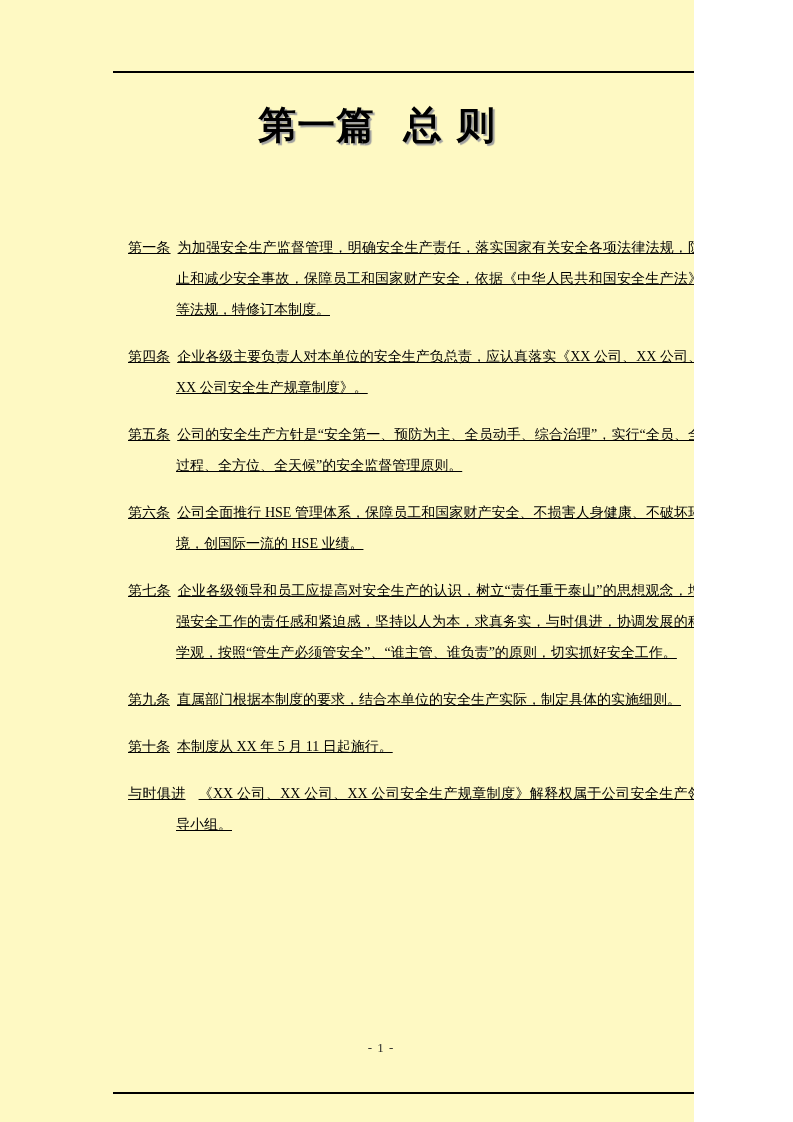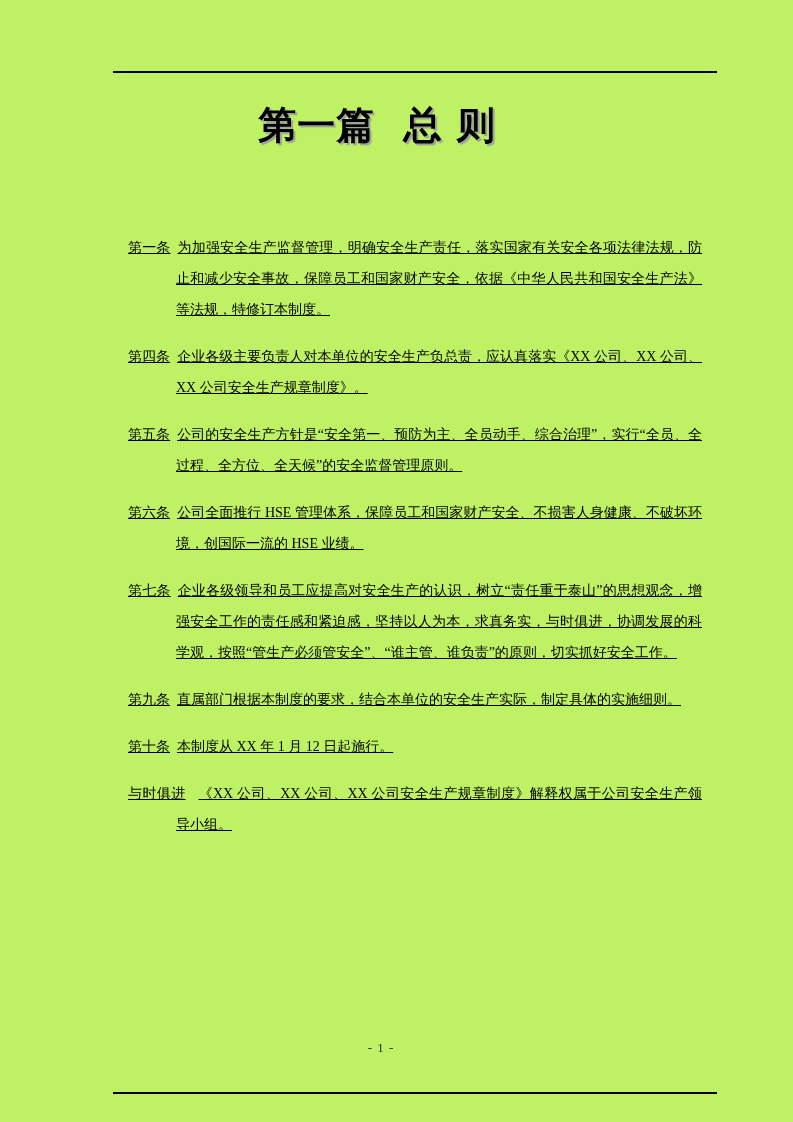--- a/index.html
+++ b/index.html
@@ -2,23 +2,23 @@
 <html><head>
 <meta charset="utf-8">
 <style>
   html, body {
     margin: 0;
     padding: 0;
     background: #ffffff;
   }
   .page {
     position: relative;
-    width: 793px;
+    width: 694px;
     height: 1122px;
-    background: #bef264;
+    background: #fef9c3;
     color: #000000;
     font-family: "Liberation Serif", "DejaVu Serif", serif;
     overflow: hidden;
   }
   .rule {
     position: absolute;
     left: 113px;
     width: 604px;
     height: 0;
     border-top: 2px solid #000000;
@@ -77,20 +77,20 @@
 <div class="page">
   <div class="rule rule-top"></div>
   <h1 class="title">第一篇  总 则</h1>
   <div class="clauses" id="clauses">
       <p class="clause"><span class="num">第一条</span><span class="txt">为加强安全生产监督管理，明确安全生产责任，落实国家有关安全各项法律法规，防止和减少安全事故，保障员工和国家财产安全，依据《中华人民共和国安全生产法》等法规，特修订本制度。</span></p>
       <p class="clause"><span class="num">第四条</span><span class="txt">企业各级主要负责人对本单位的安全生产负总责，应认真落实《XX 公司、XX 公司、XX 公司安全生产规章制度》。</span></p>
       <p class="clause"><span class="num">第五条</span><span class="txt">公司的安全生产方针是“安全第一、预防为主、全员动手、综合治理”，实行“全员、全过程、全方位、全天候”的安全监督管理原则。</span></p>
       <p class="clause"><span class="num">第六条</span><span class="txt">公司全面推行 HSE 管理体系，保障员工和国家财产安全、不损害人身健康、不破坏环境，创国际一流的 HSE 业绩。</span></p>
       <p class="clause"><span class="num">第七条</span><span class="txt">企业各级领导和员工应提高对安全生产的认识，树立“责任重于泰山”的思想观念，增强安全工作的责任感和紧迫感，坚持以人为本，求真务实，与时俱进，协调发展的科学观，按照“管生产必须管安全”、“谁主管、谁负责”的原则，切实抓好安全工作。</span></p>
       <p class="clause"><span class="num">第九条</span><span class="txt">直属部门根据本制度的要求，结合本单位的安全生产实际，制定具体的实施细则。</span></p>
-      <p class="clause"><span class="num">第十条</span><span class="txt">本制度从 XX 年 1 月 12 日起施行。</span></p>
+      <p class="clause"><span class="num">第十条</span><span class="txt">本制度从 XX 年 5 月 11 日起施行。</span></p>
       <p class="clause"><span class="num wide">与时俱进</span><span class="txt">《XX 公司、XX 公司、XX 公司安全生产规章制度》解释权属于公司安全生产领导小组。</span></p>
     </div>
   <div class="footer">
     <span>- 1 -</span>
   </div>
   <div class="rule rule-bottom"></div>
 </div>
 
 </body></html>

